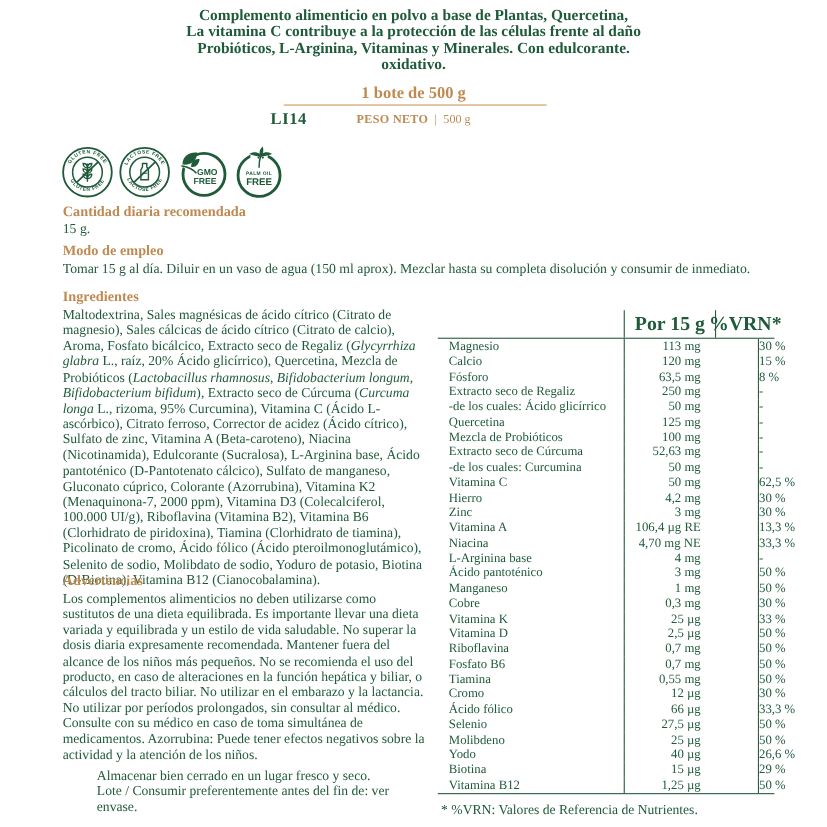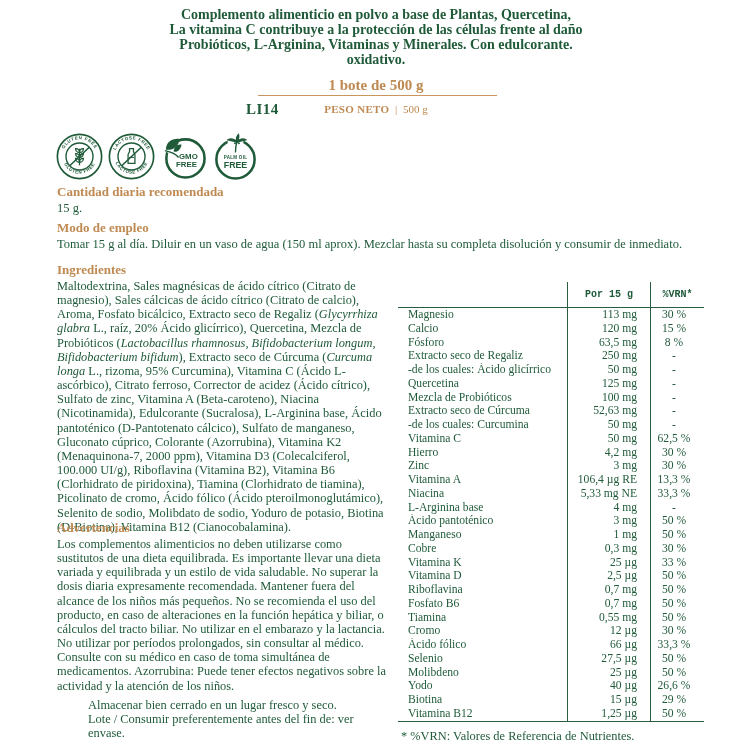--- a/index.html
+++ b/index.html
@@ -26,29 +26,29 @@
   .sec-daily{top:184px;}
   .sec-usage{top:220px;width:680px;}
   .sec-ingredients{top:262px;width:334px;}
   .sec-ingredients .sec-body, .sec-warnings .sec-body{
     font-size:12.4px;line-height:14.15px;text-align:left;}
   .sec-warnings{top:520px;width:334px;}
   .storage{margin-top:5px;font-size:12.4px;line-height:14.3px;color:#1f5a39;margin-left:31px;}
   
   .ntable{position:absolute;left:398px;top:282px;width:306px;}
   .nhead{display:grid;grid-template-columns:169px 83px 54px;height:25px;
-    border-bottom:1.5px solid #2a5c40;font-size:10px;font-weight:600;font-family:Liberation Mono, monospace;}
+    border-bottom:1.5px solid #2a5c40;font-size:18px;font-weight:600;}
   .nhead .h2,.nhead .h3{border-left:1px solid #2a5c40;display:flex;
     align-items:center;justify-content:center;}
   .tbody{border-bottom:1.5px solid #2a5c40;}
   .nrow{display:grid;grid-template-columns:169px 83px 54px;height:13.75px;
     font-size:11.6px;line-height:13.75px;}
   .nrow .c1{padding-left:10px;white-space:nowrap;overflow:hidden;}
   .nrow .c2{border-left:1px solid #2a5c40;text-align:right;padding-right:13px;white-space:nowrap;}
-  .nrow .c3{border-left:1px solid #2a5c40;text-align:center;padding-right:7px;white-space:nowrap;}
+  .nrow .c3{border-left:1px solid #2a5c40;text-align:left;padding-right:7px;white-space:nowrap;margin-left:39px;}
   .footnote{position:absolute;left:401px;top:729px;font-size:12.4px;color:#1f5a39;}
   .badge text{fill:#1f5a39;font-family:"Liberation Sans",sans-serif;font-weight:700;}
   i{font-style:italic;}
 </style>
 </head>
 <body>
 
 <div class="canvas">
 
   <div class="intro">
@@ -233,21 +233,21 @@
           <div class="c2">3 mg</div>
           <div class="c3">30 %</div>
         </div>
         <div class="nrow">
           <div class="c1">Vitamina A</div>
           <div class="c2">106,4 µg RE</div>
           <div class="c3">13,3 %</div>
         </div>
         <div class="nrow">
           <div class="c1">Niacina</div>
-          <div class="c2">5,33 mg NE</div>
+          <div class="c2">4,70 mg NE</div>
           <div class="c3">33,3 %</div>
         </div>
         <div class="nrow">
           <div class="c1">L-Arginina base</div>
           <div class="c2">4 mg</div>
           <div class="c3">-</div>
         </div>
         <div class="nrow">
           <div class="c1">Ácido pantoténico</div>
           <div class="c2">3 mg</div>

